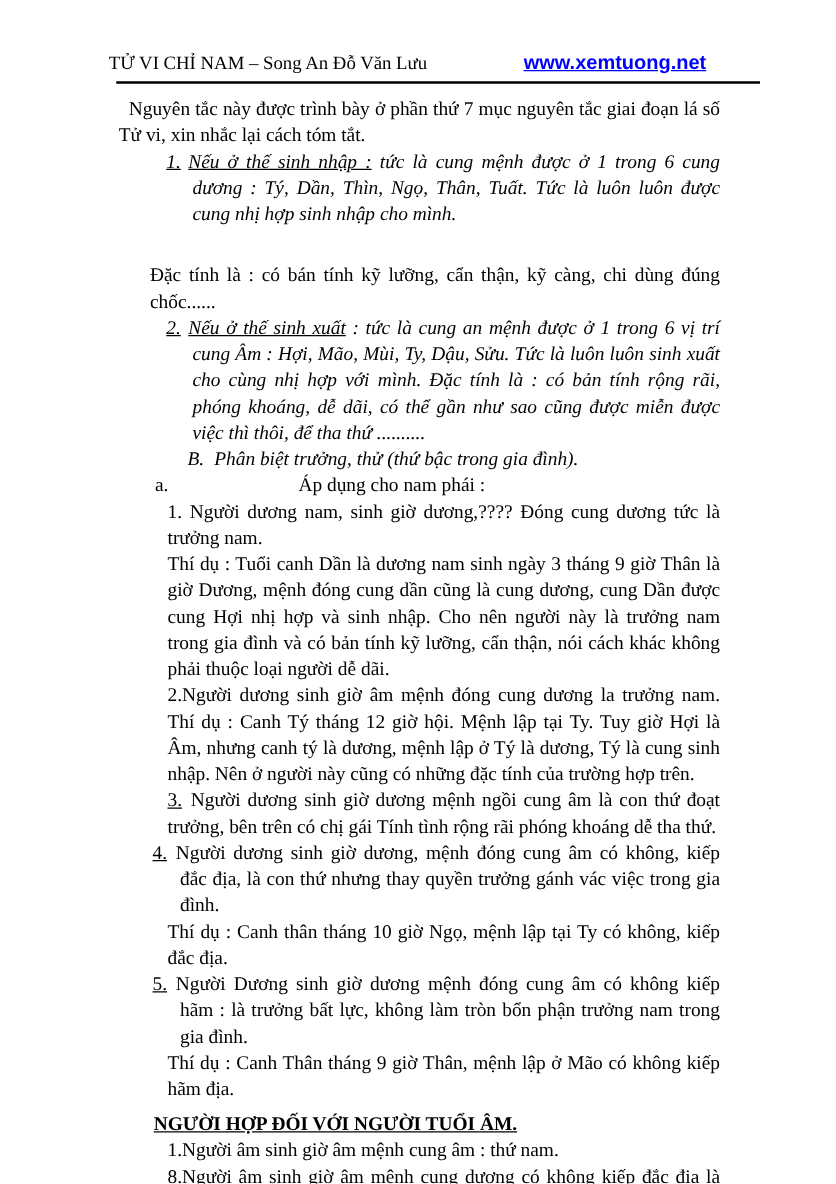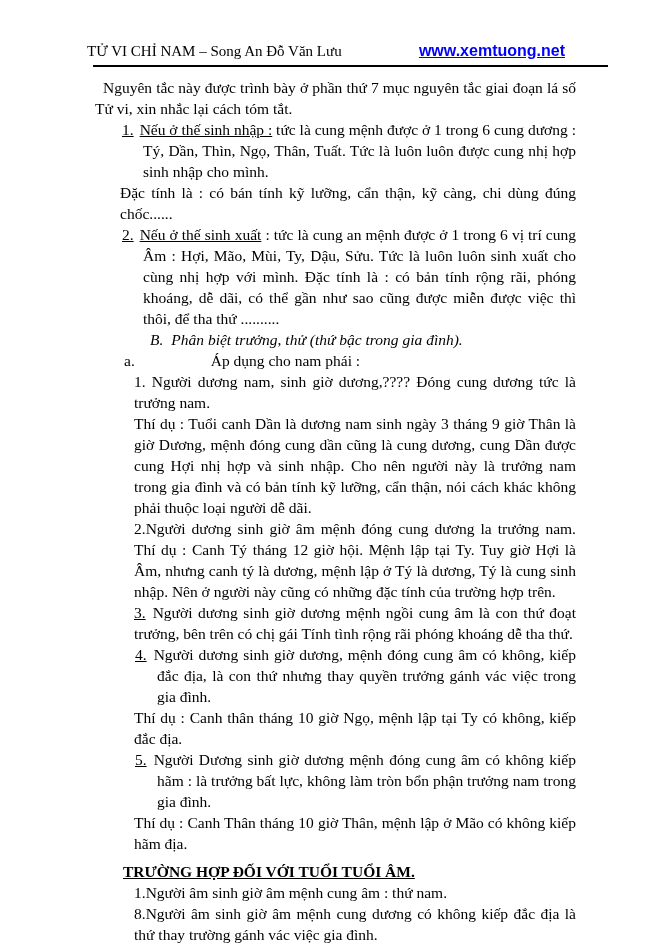--- a/index.html
+++ b/index.html
@@ -25,31 +25,31 @@
   .header-rule{
     position:absolute;left:93px;top:65px;width:515px;height:0;
     border-top:2px solid #000;
   }
   
   .content{
     position:absolute;left:95px;top:77px;width:481px;
     text-align:justify;
   }
   .intro{text-indent:8px;}
-  .hang{margin-left:27px;padding-left:21px;text-indent:-21px;}
+  .hang{margin-left:38px;padding-left:21px;text-indent:-21px;font-style:italic;}
   .hang .num{text-decoration:underline;margin-right:6px;}
   .hang .lead{text-decoration:underline;}
-  .dactinh{margin-left:25px;}
+  .dactinh{margin-left:25px;margin-top:28px;}
   .section-b{margin-left:55px;font-style:italic;}
   .section-b .label{margin-right:8px;}
   .sub-a{margin-left:29px;}
-  .sub-a .txt{margin-left:76px;}
+  .sub-a .txt{margin-left:104px;}
   .blockpara{margin-left:39px;}
   .blockpara .num{text-decoration:underline;margin-right:7px;}
-  .hang2{margin-left:40px;padding-left:22px;text-indent:-22px;}
+  .hang2{margin-left:27px;padding-left:22px;text-indent:-22px;}
   .hang2 .num{text-decoration:underline;margin-right:7px;}
   .am-heading{margin-left:28px;margin-top:7px;font-weight:bold;}
   .am-heading .txt{text-decoration:underline;}
   .am-outer{margin-left:10px;}
 </style>
 </head>
 <body>
 
 <div class="page">
 
@@ -92,24 +92,24 @@
     <div class="hang2">
       <span class="num">4.</span><span>Người dương sinh giờ dương, mệnh đóng cung âm có không, kiếp đắc địa, là con thứ nhưng thay quyền trưởng gánh vác việc trong gia đình.</span>
     </div>
 
     <div class="blockpara">Thí dụ : Canh thân tháng 10 giờ Ngọ, mệnh lập tại Ty có không, kiếp đắc địa.</div>
 
     <div class="hang2">
       <span class="num">5.</span><span>Người Dương sinh giờ dương mệnh đóng cung âm có không kiếp hãm : là trưởng bất lực, không làm tròn bổn phận trưởng nam trong gia đình.</span>
     </div>
 
-    <div class="blockpara">Thí dụ : Canh Thân tháng 10 giờ Thân, mệnh lập ở Mão có không kiếp hãm địa.</div>
+    <div class="blockpara">Thí dụ : Canh Thân tháng 9 giờ Thân, mệnh lập ở Mão có không kiếp hãm địa.</div>
 
     <div class="am-heading">
-      <span class="txt">TRƯỜNG HỢP ĐỐI VỚI TUỔI TUỔI ÂM.</span>
+      <span class="txt">NGƯỜI HỢP ĐỐI VỚI NGƯỜI TUỔI ÂM.</span>
     </div>
 
     <div class="blockpara">1.Người âm sinh giờ âm mệnh cung âm : thứ nam.</div>
     <div class="blockpara">8.Người âm sinh giờ âm mệnh cung dương có không kiếp đắc địa là thứ thay trường gánh vác việc gia đình.</div>
 
     <div class="am-outer">
       
     </div>
 
   </div>

